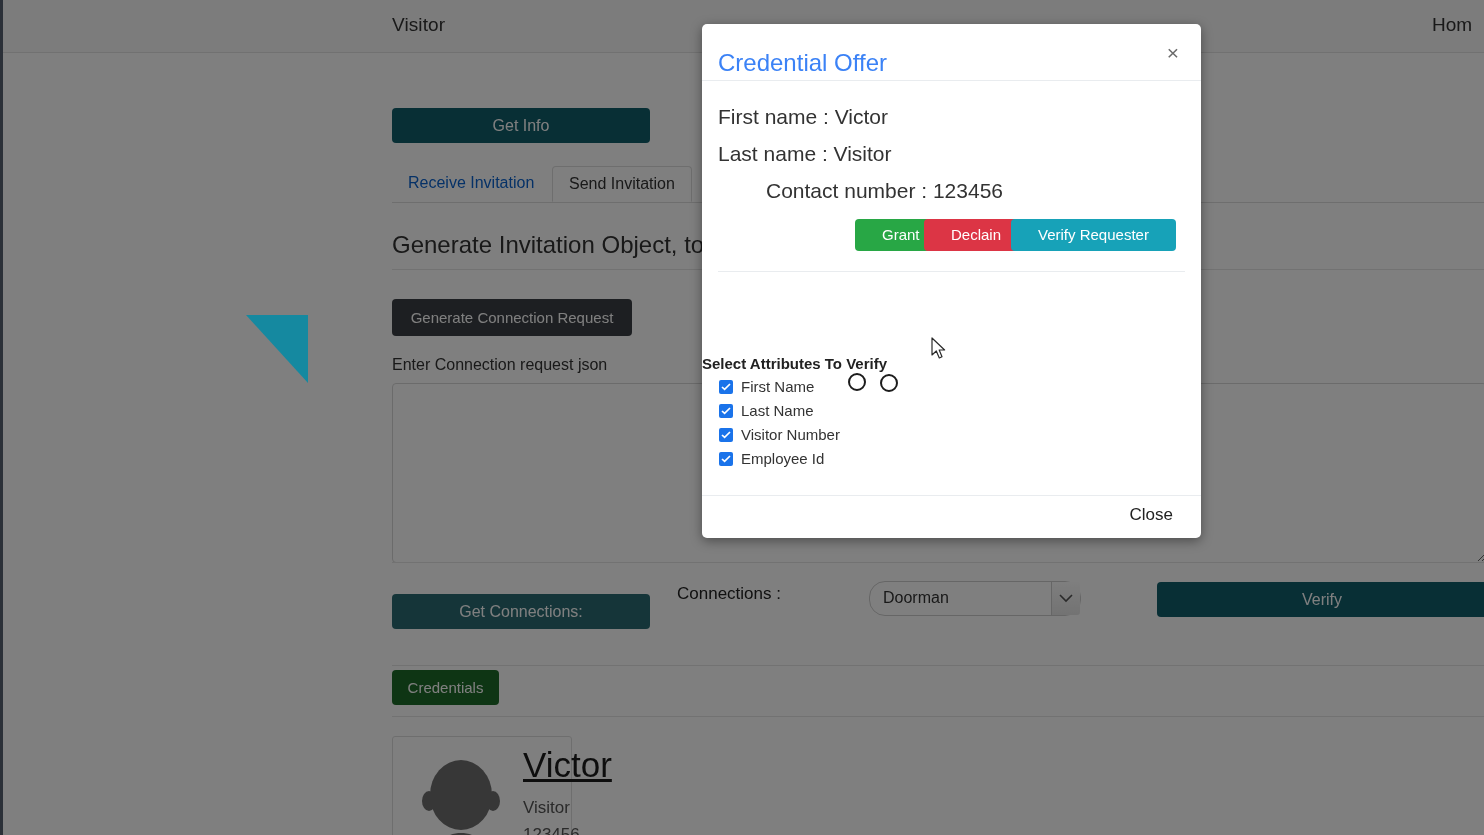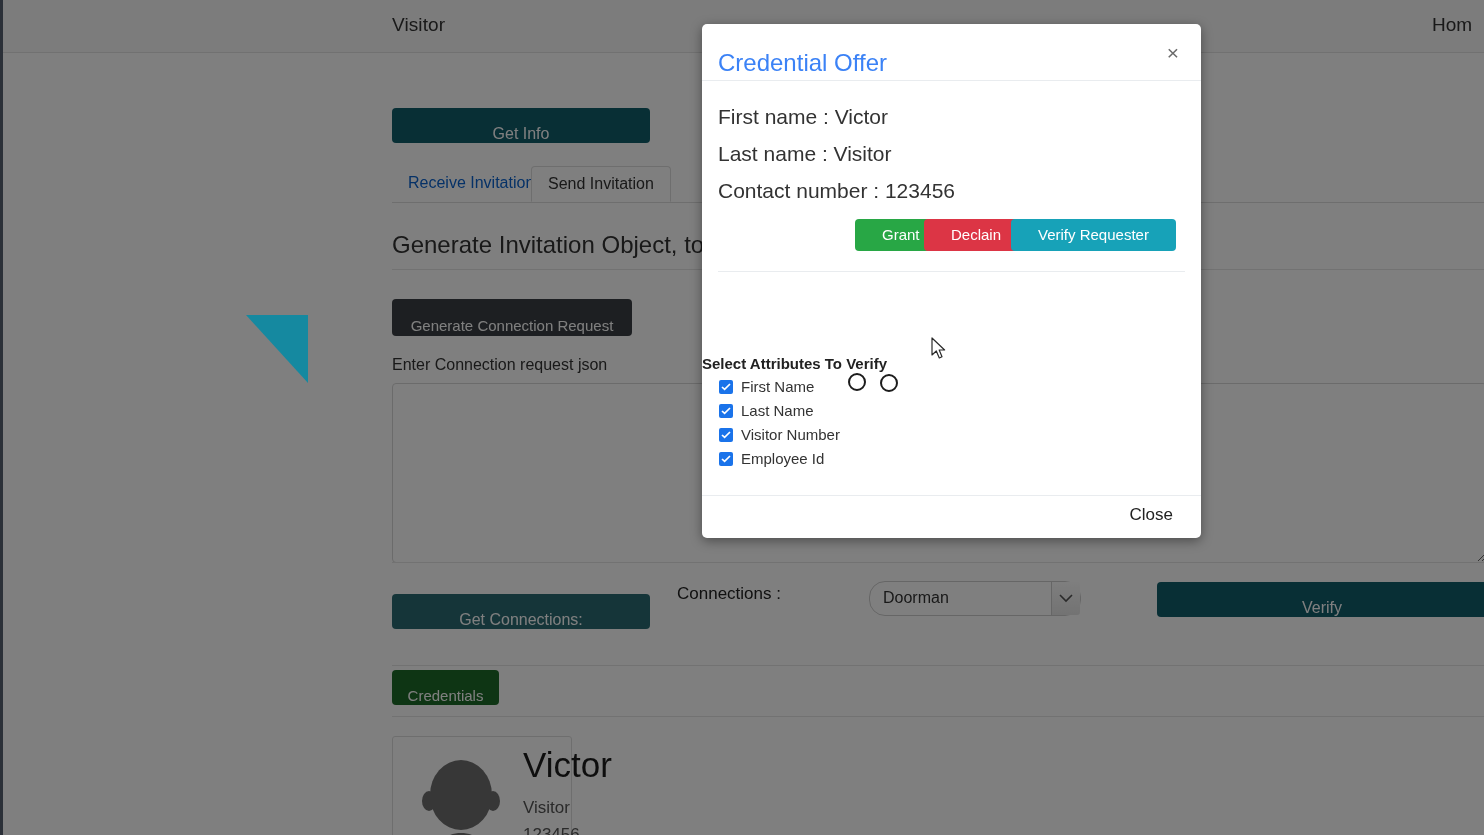--- a/index.html
+++ b/index.html
@@ -71,21 +71,21 @@
   }
 
   .btn {
     display: inline-block;
     border: none;
     border-radius: 4px;
     font-family: "Liberation Sans", sans-serif;
     cursor: pointer;
     text-align: center;
     box-sizing: border-box;
-    padding: 8px;
+    padding: 0;
   }
 
   .btn-getinfo {
     position: absolute;
     left: 0px;
     top: 55px;
     width: 258px;
     height: 35px;
     line-height: 35px;
     background: #105e6b;
@@ -110,21 +110,21 @@
     padding: 0 16px;
     font-size: 16px;
     box-sizing: border-box;
   }
   .tab-link {
     left: 0px;
     color: #0b63ce;
     cursor: pointer;
   }
   .tab-active {
-    left: 139px;
+    left: 160px;
     color: #333333;
     background: #ffffff;
     border: 1px solid #dddddd;
     border-bottom: 1px solid #ffffff;
     border-radius: 4px 4px 0 0;
     cursor: pointer;
   }
 
   .section-title {
     position: absolute;
@@ -260,20 +260,21 @@
     border-radius: 3px;
     box-sizing: border-box;
   }
   .avatar-svg { position:absolute; left: 20px; top: 18px; }
   .person-name {
     position: absolute;
     left: 131px;
     top: 692px;
     font-size: 35px;
     color: #1d1d1d;
+    text-decoration: underline;
   }
   .person-role {
     position: absolute;
     left: 131px;
     top: 745px;
     font-size: 17px;
     color: #555555;
   }
   .person-phone {
     position: absolute;
@@ -327,21 +328,21 @@
   }
   .offer-line {
     position: absolute;
     left: 16px;
     font-size: 21px;
     color: #333333;
     white-space: nowrap;
   }
   .offer-1 { top: 24px; }
   .offer-2 { top: 61px; }
-  .offer-3 { top: 98px; }
+  .offer-3 { top: 98px; margin-left: 48px; }
 
   .action-row {
     position: absolute;
     left: 0; right: 0;
     top: 138px;
     height: 32px;
   }
   .btn-sm {
     position: absolute;
     height: 32px;

